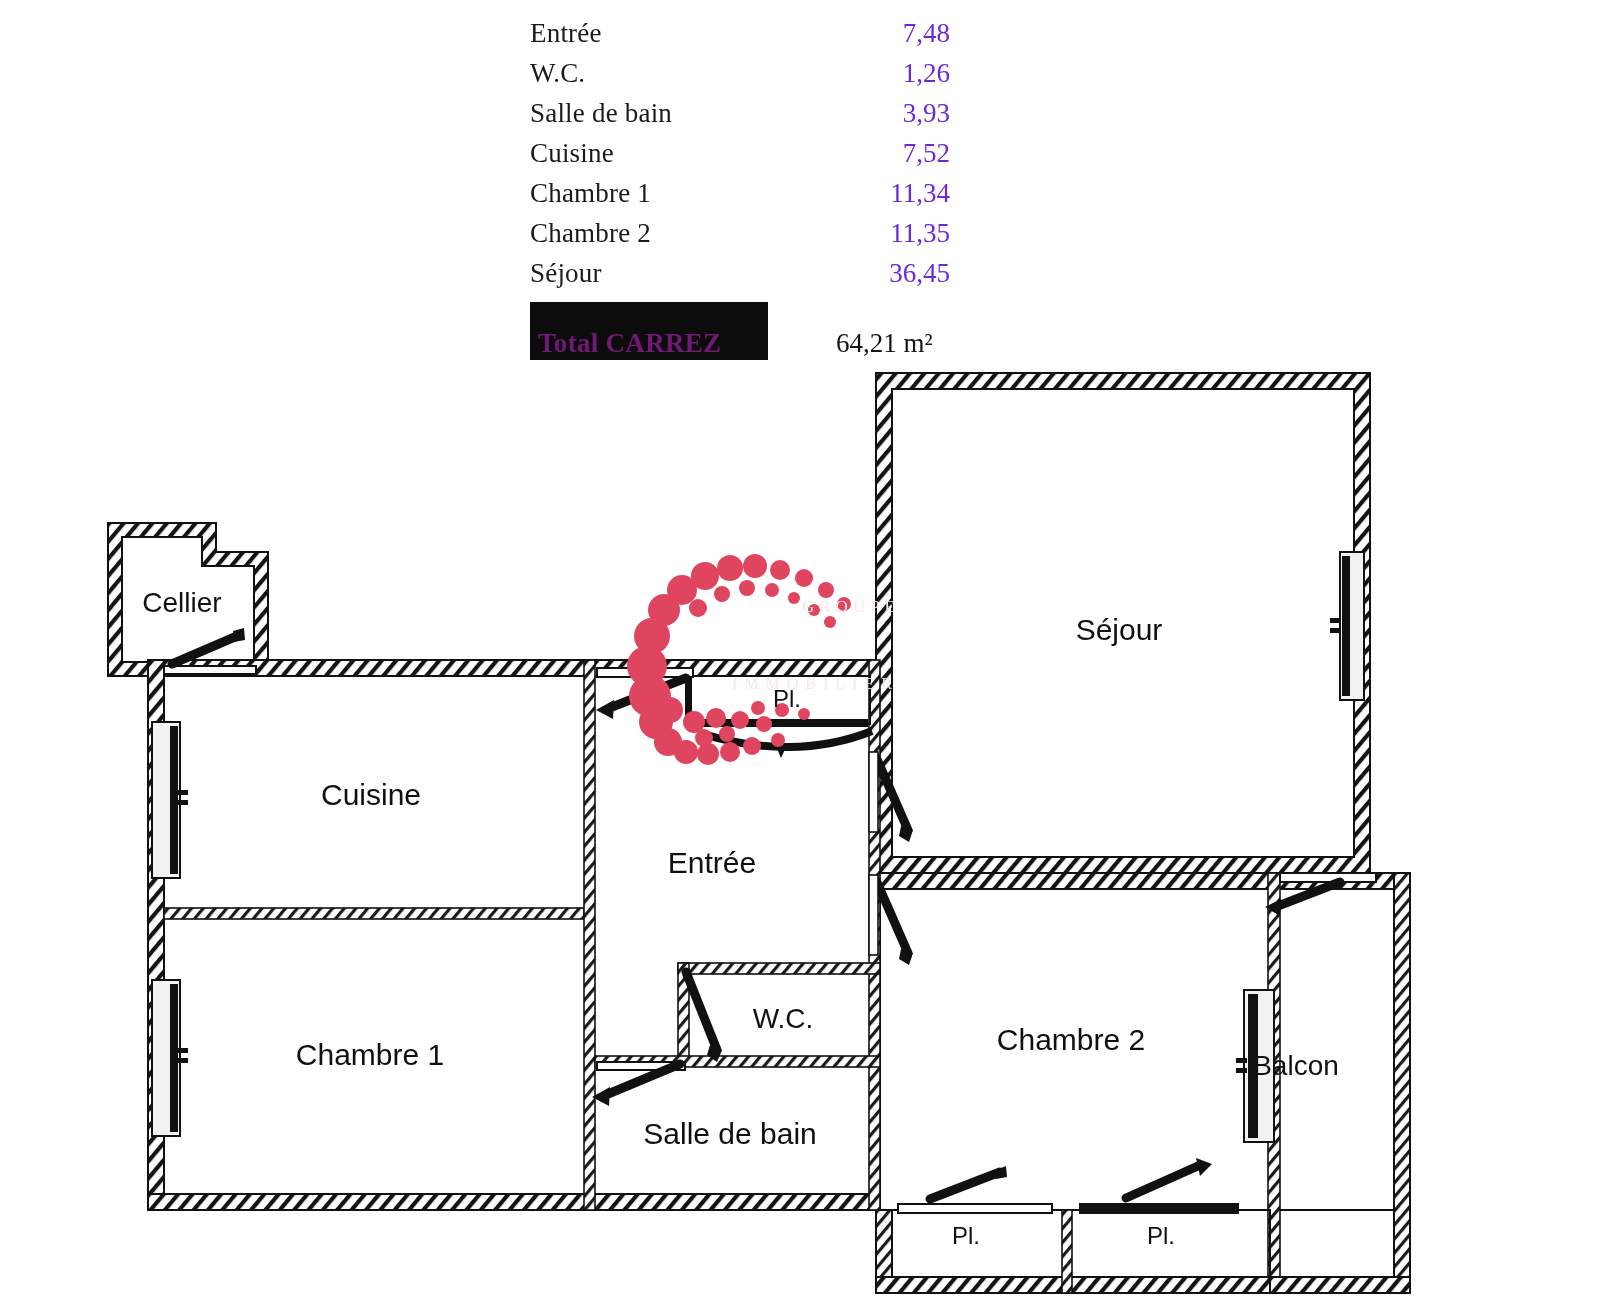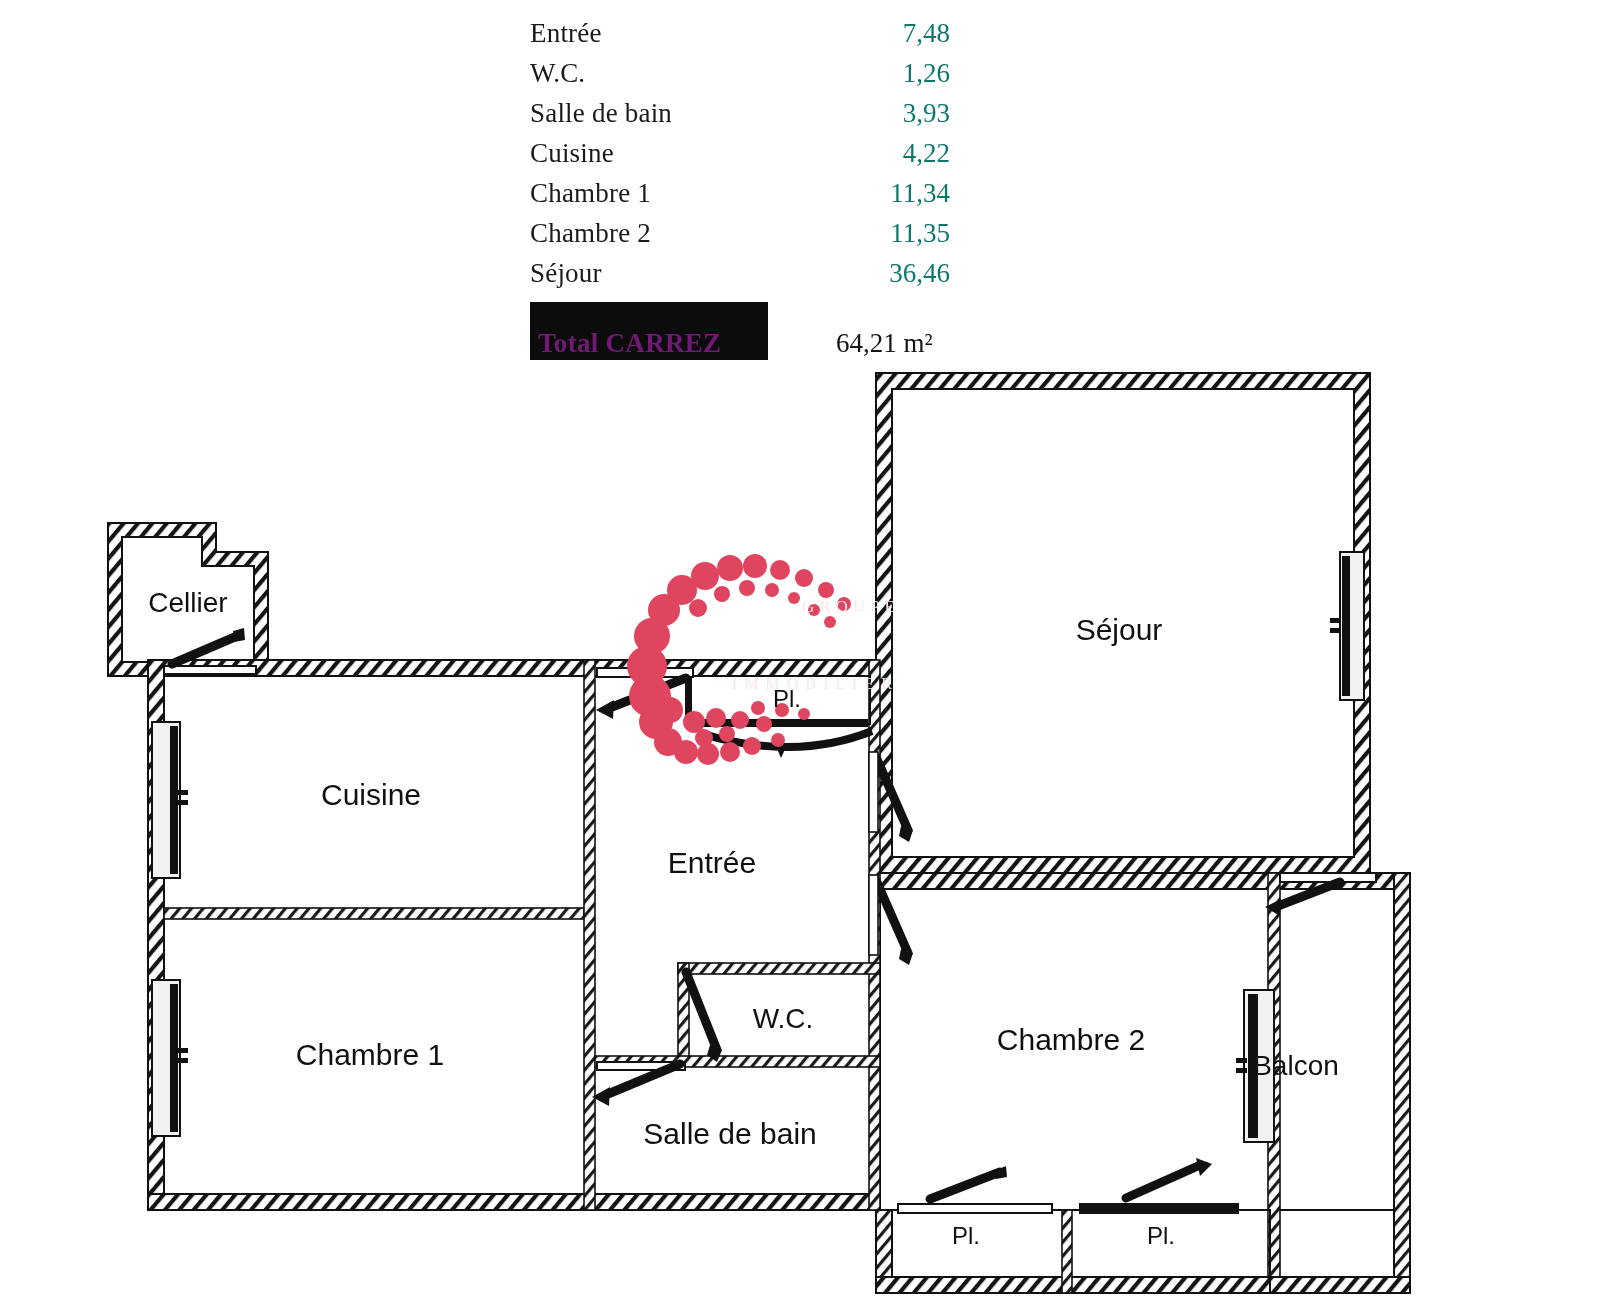--- a/index.html
+++ b/index.html
@@ -30,21 +30,21 @@
     height: 40px;
   }
   .surf-name {
     width: 320px;
     font-size: 27px;
     color: #1a1a1a;
     letter-spacing: 0.2px;
   }
   .surf-val {
     font-size: 27px;
-    color: #0f766e;
+    color: #6d28d9;
     text-align: right;
     width: 100px;
   }
 
   #total-row {
     position: relative;
     height: 58px;
     margin-top: 4px;
   }
   #total-bar {
@@ -129,33 +129,33 @@
       <div class="surf-row">
         <div class="surf-name">W.C.</div>
         <div class="surf-val">1,26</div>
       </div>
       <div class="surf-row">
         <div class="surf-name">Salle de bain</div>
         <div class="surf-val">3,93</div>
       </div>
       <div class="surf-row">
         <div class="surf-name">Cuisine</div>
-        <div class="surf-val">4,22</div>
+        <div class="surf-val">7,52</div>
       </div>
       <div class="surf-row">
         <div class="surf-name">Chambre 1</div>
         <div class="surf-val">11,34</div>
       </div>
       <div class="surf-row">
         <div class="surf-name">Chambre 2</div>
         <div class="surf-val">11,35</div>
       </div>
       <div class="surf-row">
         <div class="surf-name">Séjour</div>
-        <div class="surf-val">36,46</div>
+        <div class="surf-val">36,45</div>
       </div>
     </div>
   <div id="total-row">
     <div id="total-bar"></div>
     <div id="total-label">Total CARREZ</div>
     <div id="total-value">64,21 m²</div>
   </div>
 </div>
 
 <svg id="plan" viewBox="0 0 1600 1305" xmlns="http://www.w3.org/2000/svg">
@@ -343,21 +343,21 @@
       <circle cx="804" cy="714" r="6" fill="#e0455f"></circle>
     </g>
 </svg>
 
 <div id="watermark">
   <div class="wm-text" id="wm-groupe">GROUPE</div>
   <div class="wm-text" id="wm-sub">IMMOBILIER</div>
 </div>
 
 <div id="room-labels">
-    <div class="room-label rl-mid" style="left: 182px; top: 603px; margin-left: 6px;">Cellier</div>
+    <div class="room-label rl-mid" style="left: 182px; top: 603px;">Cellier</div>
     <div class="room-label rl-big" style="left: 371px; top: 795px;">Cuisine</div>
     <div class="room-label rl-big" style="left: 370px; top: 1055px;">Chambre 1</div>
     <div class="room-label rl-big" style="left: 712px; top: 863px;">Entrée</div>
     <div class="room-label rl-mid" style="left: 783px; top: 1019px;">W.C.</div>
     <div class="room-label rl-big" style="left: 730px; top: 1134px;">Salle de bain</div>
     <div class="room-label rl-big" style="left: 1119px; top: 630px;">Séjour</div>
     <div class="room-label rl-big" style="left: 1071px; top: 1040px;">Chambre 2</div>
     <div class="room-label rl-mid" style="left: 1296px; top: 1066px;">Balcon</div>
     <div class="room-label rl-small" style="left: 787px; top: 699px;">Pl.</div>
     <div class="room-label rl-small" style="left: 966px; top: 1236px;">Pl.</div>

